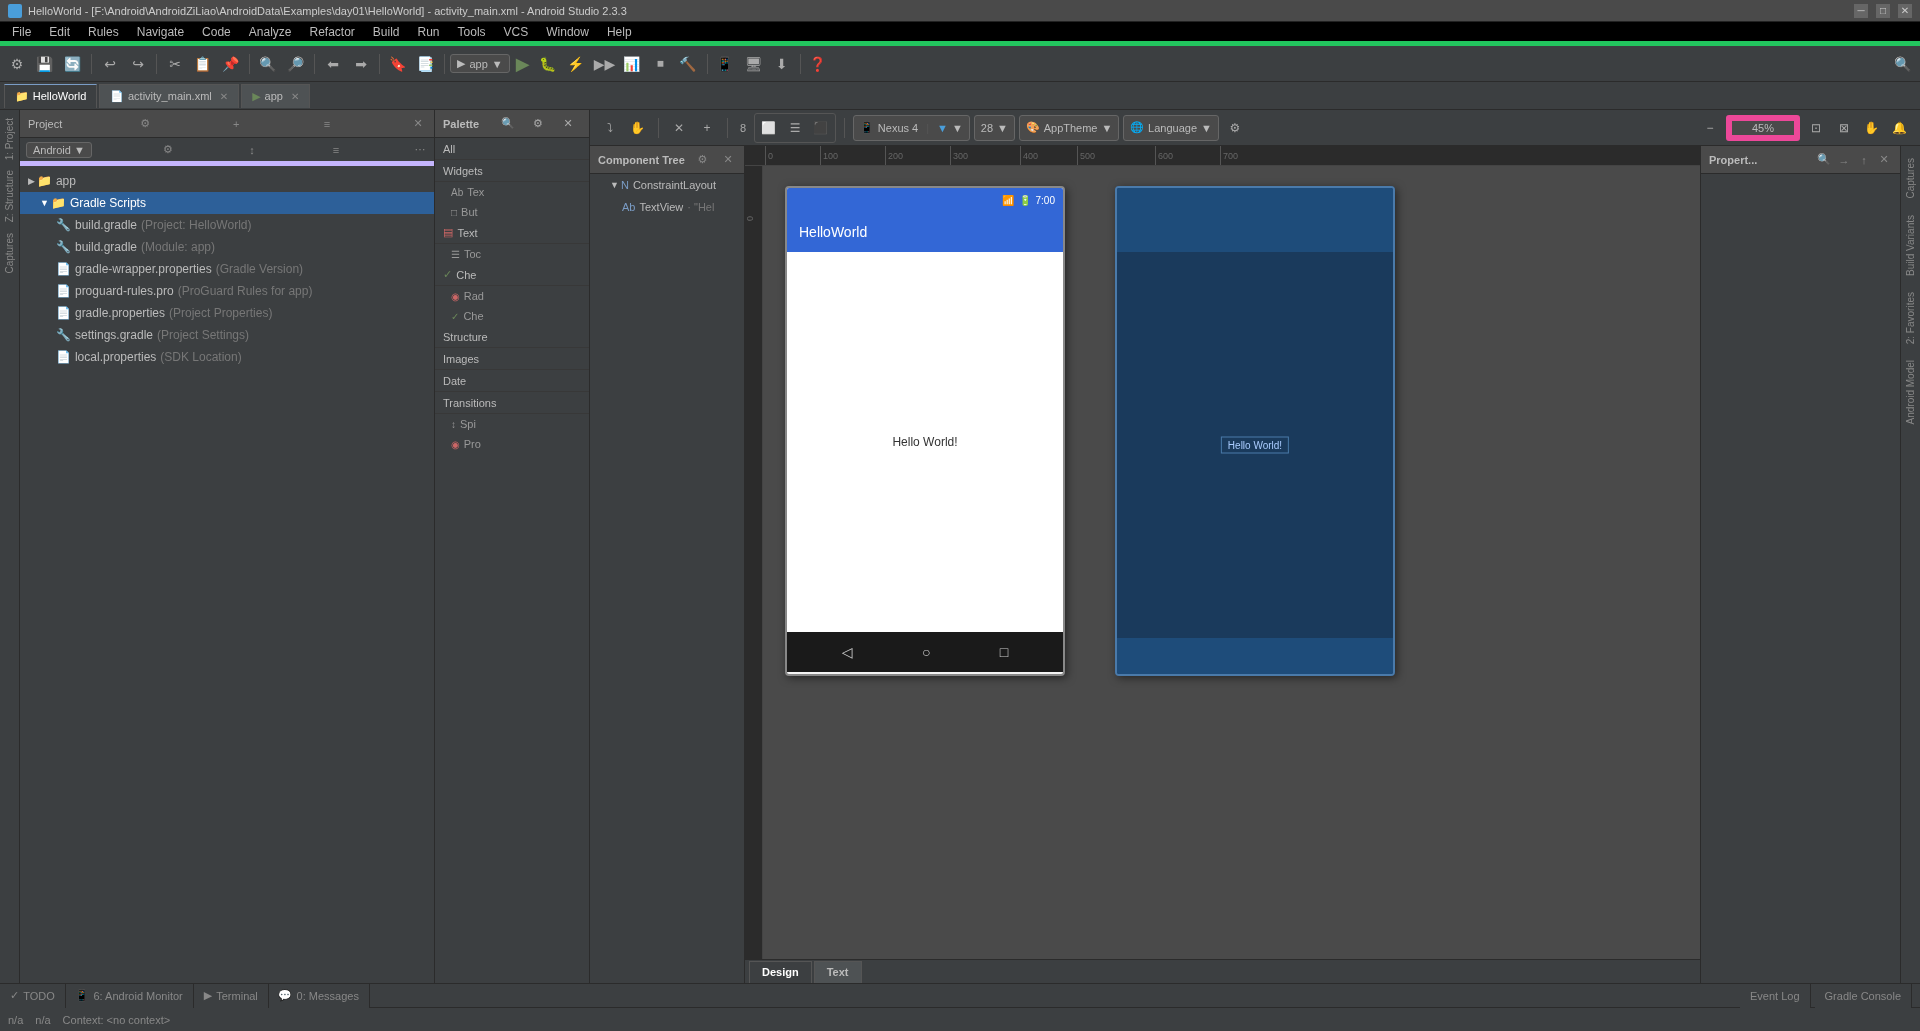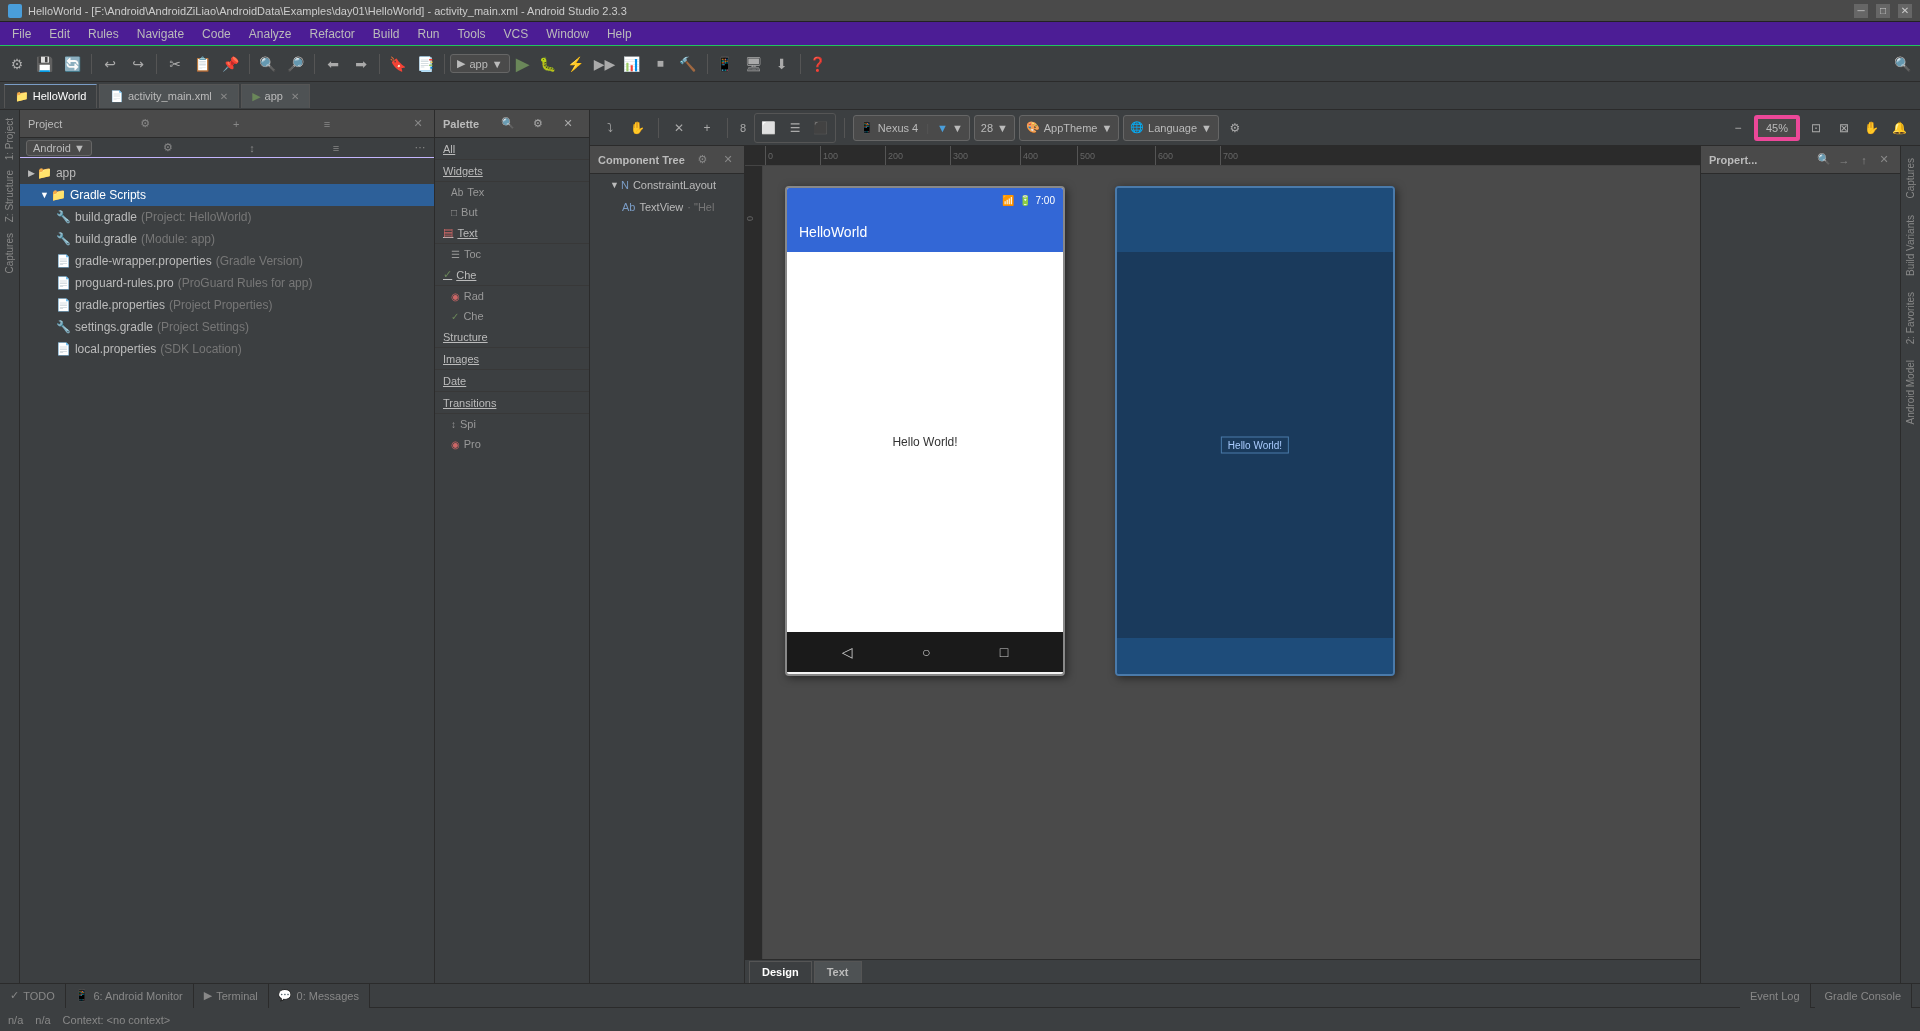--- a/index.html
+++ b/index.html
@@ -38,26 +38,26 @@
     #title-bar .win-btn {
       width: 14px; height: 14px;
       background: #666;
       border: none; cursor: pointer;
       font-size: 10px; color: #ccc;
       display: flex; align-items: center; justify-content: center;
     }
 
     
     #menu-bar {
-      background: #4c1d95;
+      background: #000000;
       height: 24px;
       display: flex;
       align-items: center;
       padding: 0 4px;
-      border-bottom: 1px solid #22c55e;
+      border-bottom: 5px solid #22c55e;
       gap: 2px;
     }
     #menu-bar .menu-item {
       padding: 2px 8px;
       cursor: pointer;
       font-size: 12px;
       color: #bbbbbb;
     }
 
     
@@ -173,24 +173,24 @@
       gap: 4px;
     }
     .panel-header-btn {
       width: 16px; height: 16px;
       background: transparent; border: none;
       color: #888; cursor: pointer; font-size: 11px;
       margin-left: auto;
     }
 
     #android-selector {
-      height: 20px;
+      height: 28px;
       display: flex; align-items: center;
       padding: 0 6px;
-      border-bottom: 1px solid #c4b5fd;
+      border-bottom: 5px solid #c4b5fd;
       gap: 4px;
       font-size: 11px;
     }
     .android-dropdown {
       background: #4a4a4a;
       border: 1px solid #666;
       border-radius: 3px;
       padding: 1px 6px;
       color: #bbbbbb;
       font-size: 11px;
@@ -240,21 +240,20 @@
     }
     #palette-header .ph-icons { margin-left: auto; display: flex; gap: 4px; }
     .palette-category {
       height: 22px;
       display: flex; align-items: center;
       padding: 0 8px;
       font-size: 11px;
       color: #bbbbbb;
       cursor: pointer;
       border-bottom: 1px solid #383838;
-      text-decoration: underline;
     }
     .palette-item {
       height: 20px;
       display: flex; align-items: center;
       padding: 0 8px 0 16px;
       font-size: 11px;
       color: #999;
       cursor: pointer;
       overflow: hidden; white-space: nowrap;
     }
@@ -325,23 +324,23 @@
       border-radius: 3px;
       padding: 2px 6px;
       color: #bbbbbb;
       font-size: 11px;
       display: flex; align-items: center; gap: 4px;
       cursor: pointer;
       height: 26px;
     }
     .zoom-display {
       background: #4a4a4a;
-      border: 4px solid #ec4899;
+      border: 6px solid #ec4899;
       border-radius: 3px;
-      padding: 2px 8px;
+      padding: 2px 20px;
       font-size: 11px;
       color: #bbbbbb;
       height: 26px;
       display: flex; align-items: center;
     }
 
     #canvas-ruler-h {
       height: 20px;
       background: #2b2b2b;
       border-bottom: 1px solid #444;

